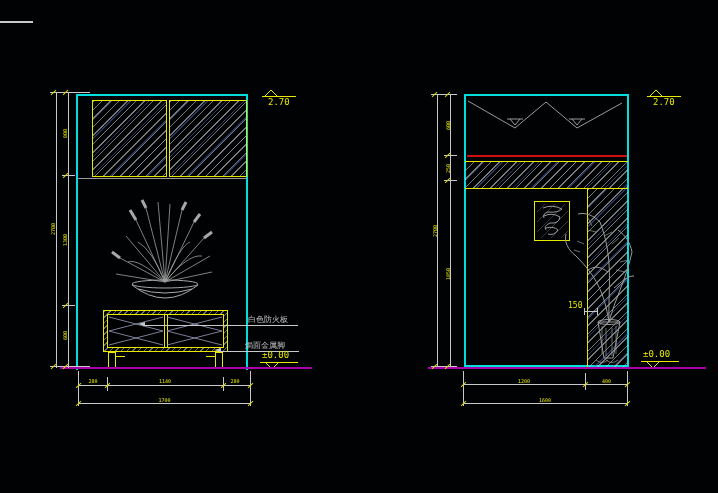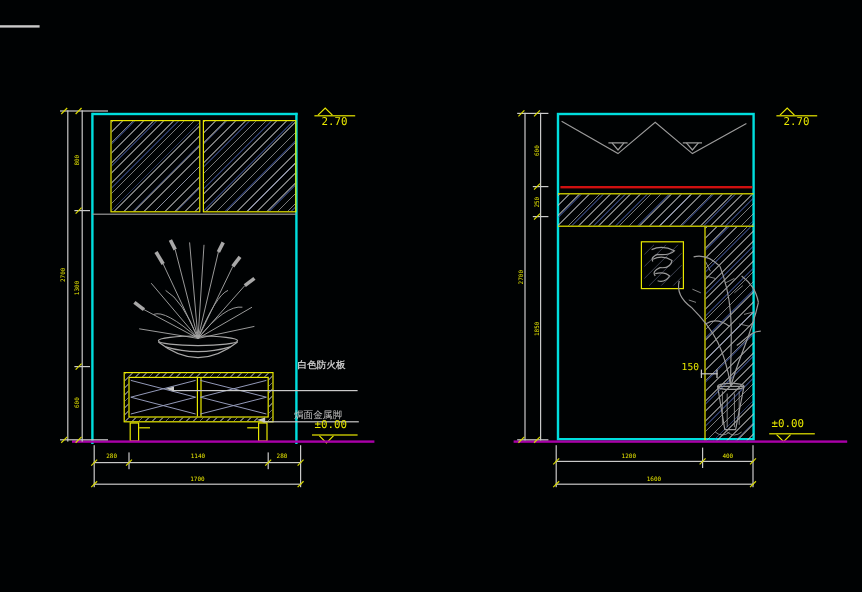--- a/index.html
+++ b/index.html
@@ -89,21 +89,21 @@
         <path d="M59,16 L114,2 M59,16 L114,30 M114,16 L59,2 M114,16 L59,30"></path>
       </g>
     </svg>
     <div class="abs ybox" style="left:108px;top:352px;width:8px;height:16px;"></div>
     <div class="abs ybox" style="left:215px;top:352px;width:8px;height:16px;"></div>
     <div class="abs ln-y" style="left:116px;top:356px;width:9px;height:1px;"></div>
     <div class="abs ln-y" style="left:206px;top:356px;width:9px;height:1px;"></div>
 
     <div class="abs ln-w" style="left:143px;top:325px;width:155px;height:1px;"></div>
     <div class="arrow-l" style="left:138px;top:322px;"></div>
-    <div class="abs cjk" style="left:248px;top:300px;font-weight:bold;">白色防火板</div>
+    <div class="abs cjk" style="left:248px;top:315px;">白色防火板</div>
     <div class="abs ln-w" style="left:219px;top:351px;width:80px;height:1px;"></div>
     <div class="arrow-l" style="left:214px;top:348px;"></div>
     <div class="abs cjk" style="left:245px;top:341px;">焗面金属脚</div>
 
     <svg class="abs" style="left:263px;top:88px;" width="16" height="8" viewBox="0 0 16 8">
       <polyline points="2,8 8,2 14,8" fill="none" stroke="#e8e800" stroke-width="1"></polyline>
       </svg>
     <div class="abs ln-y" style="left:262px;top:96px;width:34px;height:1px;"></div>
     <div class="abs lvl" style="left:268px;top:98px;">2.70</div>
 

